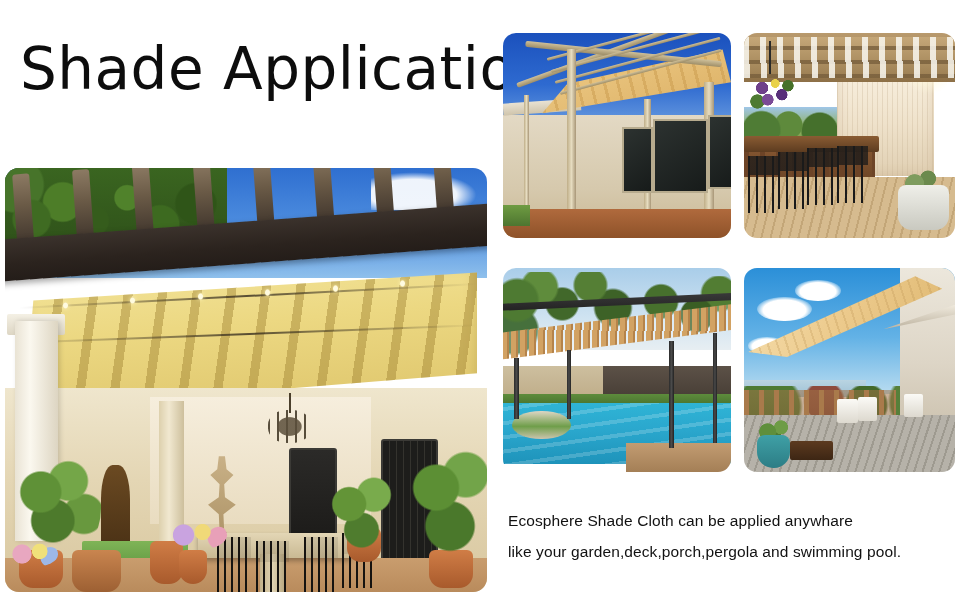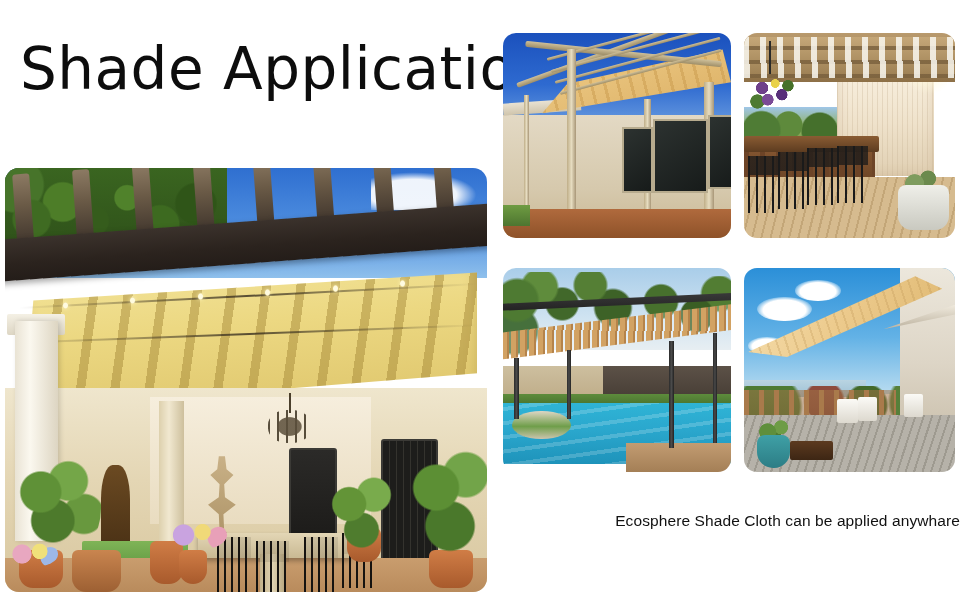--- a/index.html
+++ b/index.html
@@ -26,21 +26,21 @@
 
   
   .caption{
     position:absolute;left:508px;top:505px;
     width:452px;
     font-size:15.5px;
     line-height:31px;
     color:#111;
     letter-spacing:0.1px;
   }
-  .caption .line{display:block;white-space:nowrap;text-align:right;}
+  .caption .line{display:block;white-space:nowrap;}
 
   
   .photo{position:absolute;overflow:hidden;border-radius:13px;}
   .photo.main{left:5px;top:168px;width:482px;height:424px;border-radius:14px;}
   .photo.p1{left:503px;top:33px;width:228px;height:205px;}
   .photo.p2{left:744px;top:33px;width:211px;height:205px;}
   .photo.p3{left:503px;top:268px;width:228px;height:204px;}
   .photo.p4{left:744px;top:268px;width:211px;height:204px;}
   .scene{position:absolute;inset:0;}
 
@@ -473,15 +473,16 @@
       <div class="p4-chair" style="left:54%;top:63%;width:9%;height:12%;"></div>
       <div class="p4-chair" style="left:76%;top:62%;width:9%;height:11%;"></div>
       <div class="p4-plant"></div>
       <div class="p4-pot"></div>
       <div class="p4-box"></div>
     </div>
   </div>
 
   <div class="caption">
     <span class="line">Ecosphere Shade Cloth can be applied anywhare</span>
+    <span class="line">like your garden,deck,porch,pergola and swimming pool.</span>
   </div>
 
 </div>
 
 </body></html>

